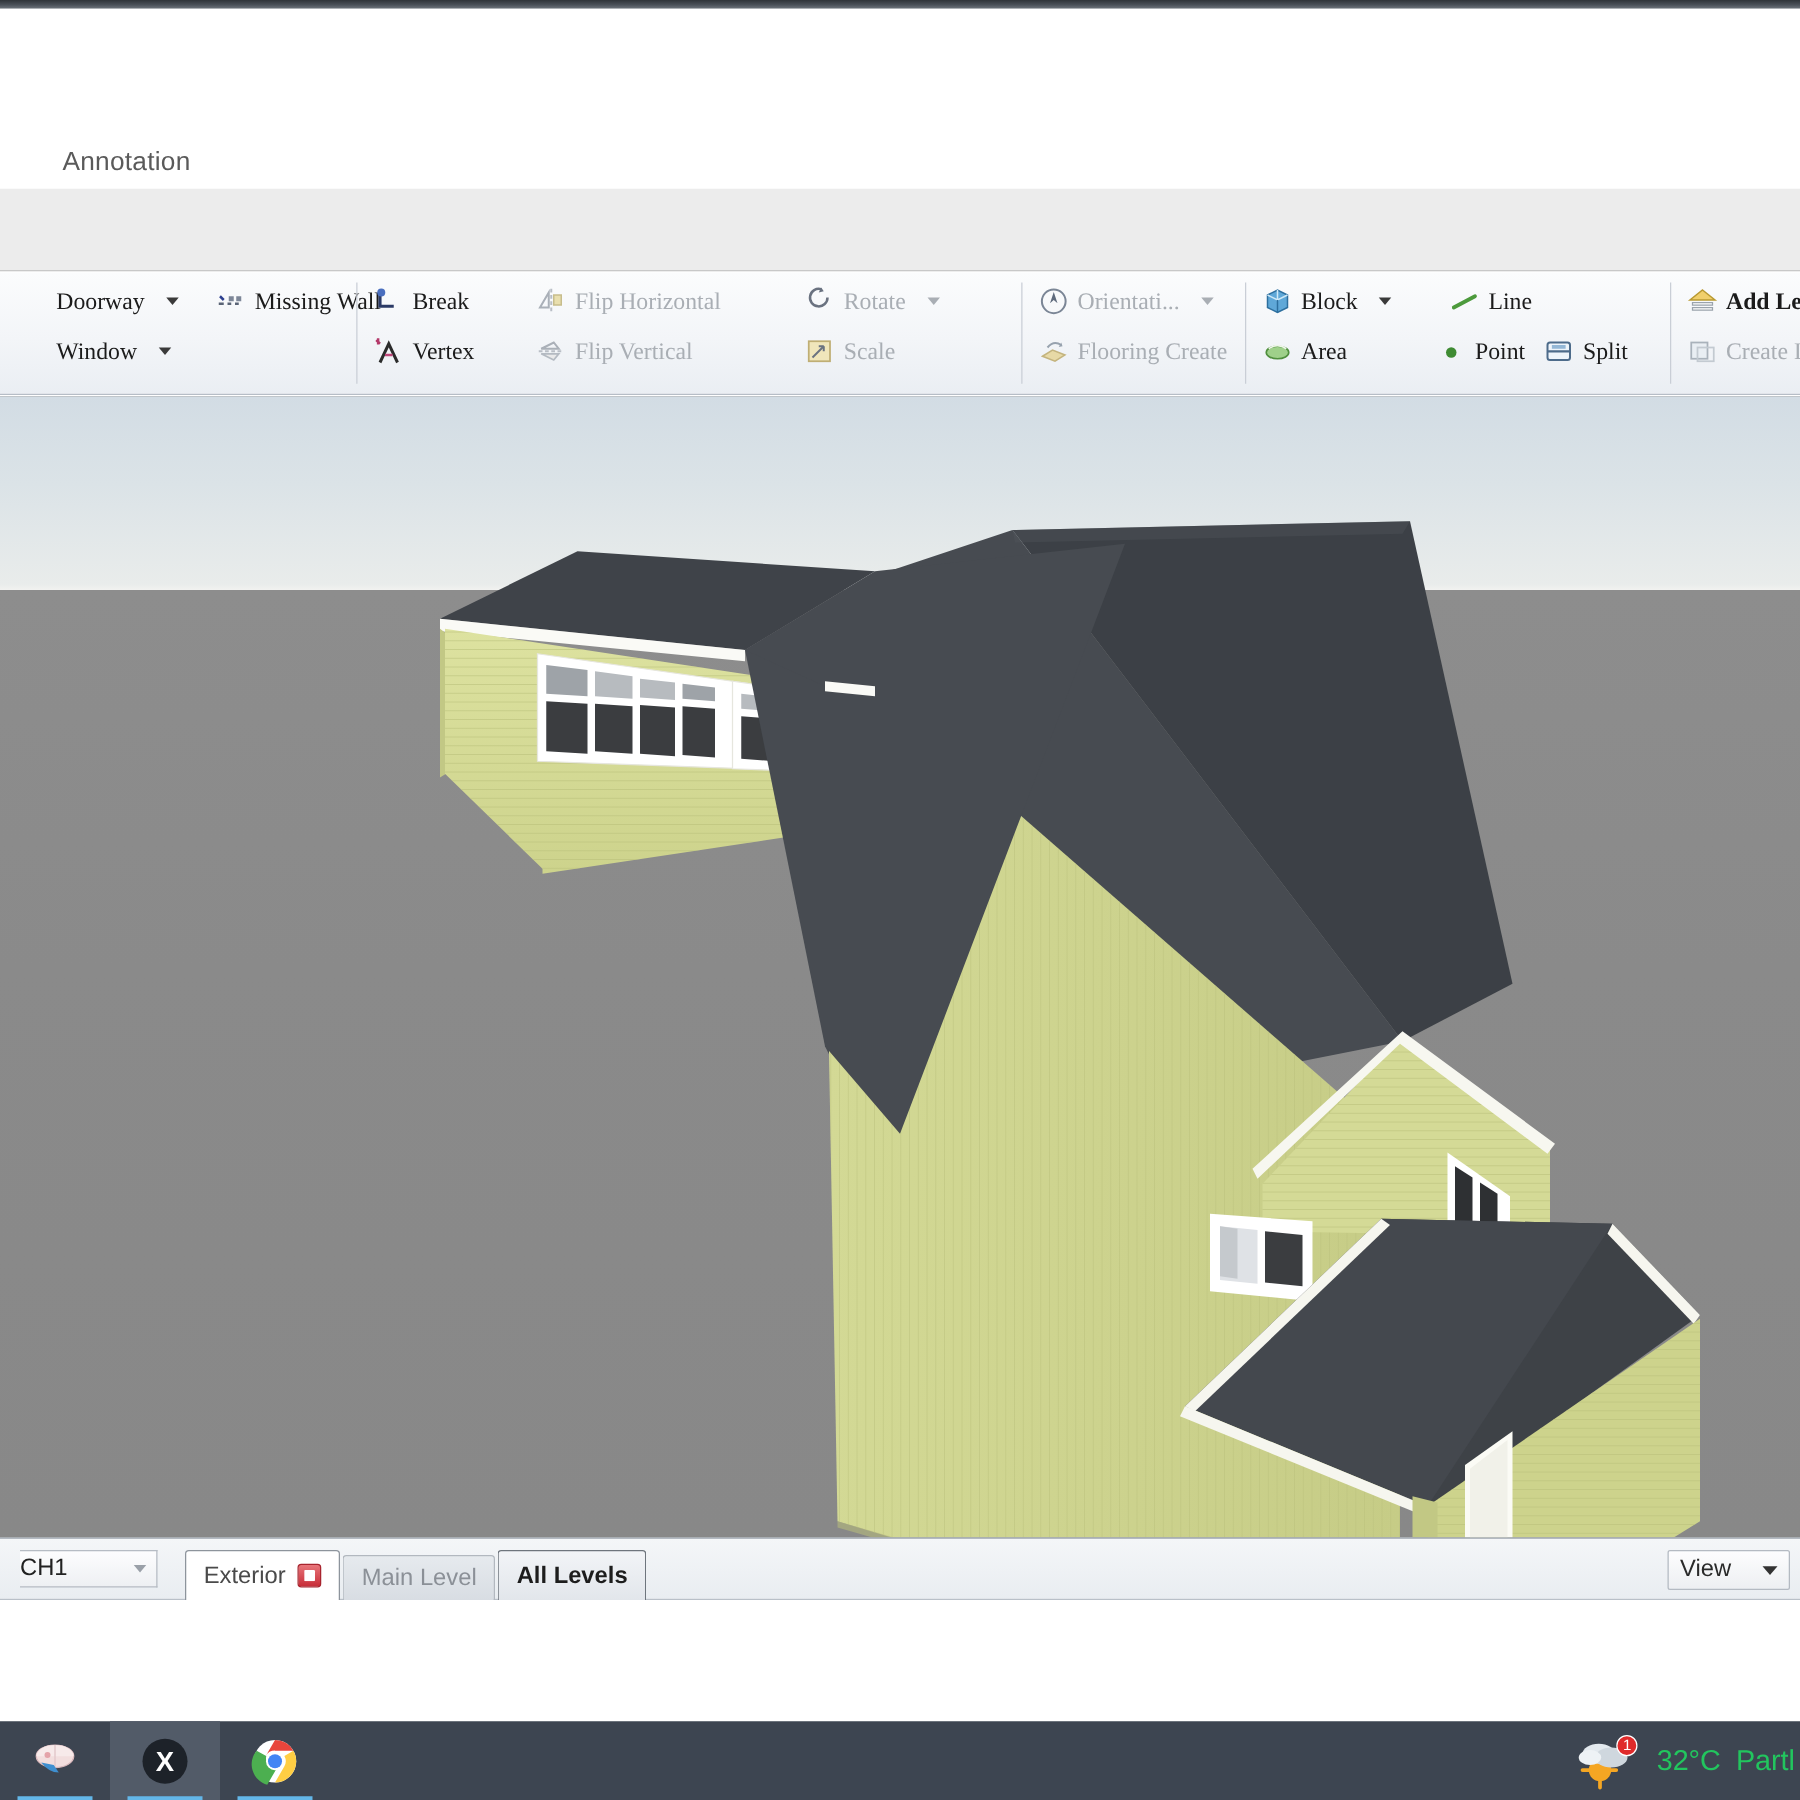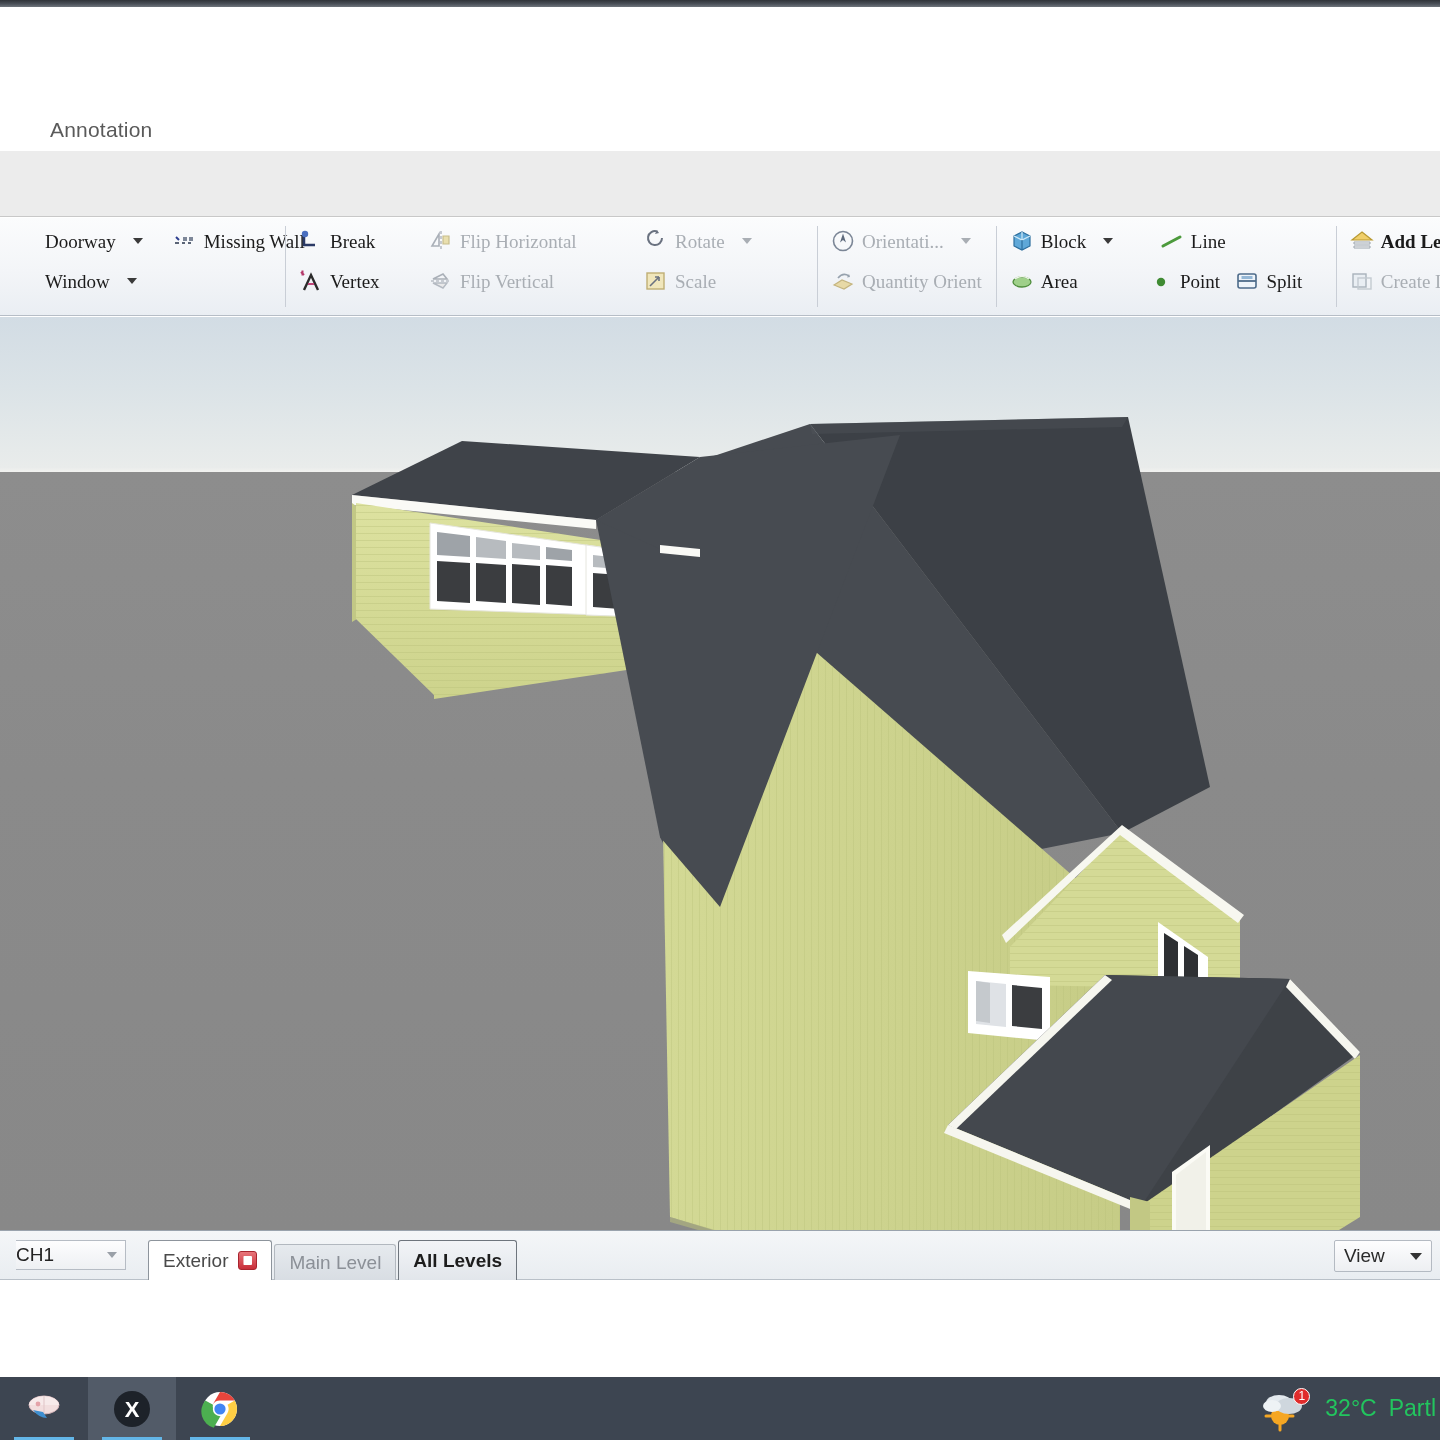--- a/index.html
+++ b/index.html
@@ -330,21 +330,21 @@
       </div>
       <div class="rrow">
         <div class="ritem dim">
           <span class="ico">
             <svg width="24" height="24" viewBox="0 0 24 24">
               <path d="M3 16 l8 -5 10 4 -8 5 z" fill="#e7d9a6" stroke="#c4b47e" stroke-width="1.2"></path>
               <path d="M7 9 q5 -6 11 -2" fill="none" stroke="#97a2ae" stroke-width="1.6"></path>
               <path d="M18 5 l1 3 -3 .5 z" fill="#97a2ae"></path>
             </svg>
           </span>
-          <span class="lbl">Quantity Orient</span>
+          <span class="lbl">Flooring Create</span>
         </div>
       </div>
     </div>
 
     <div class="rgroup" style="width:340px;">
       <div class="rrow">
         <div class="ritem" style="width:150px;">
           <span class="ico">
             <svg width="24" height="24" viewBox="0 0 24 24">
               <path d="M4 7 l8 -4 8 4 v10 l-8 4 -8 -4 z" fill="#5fa8d8" stroke="#2d6f9e" stroke-width="1.2"></path>

